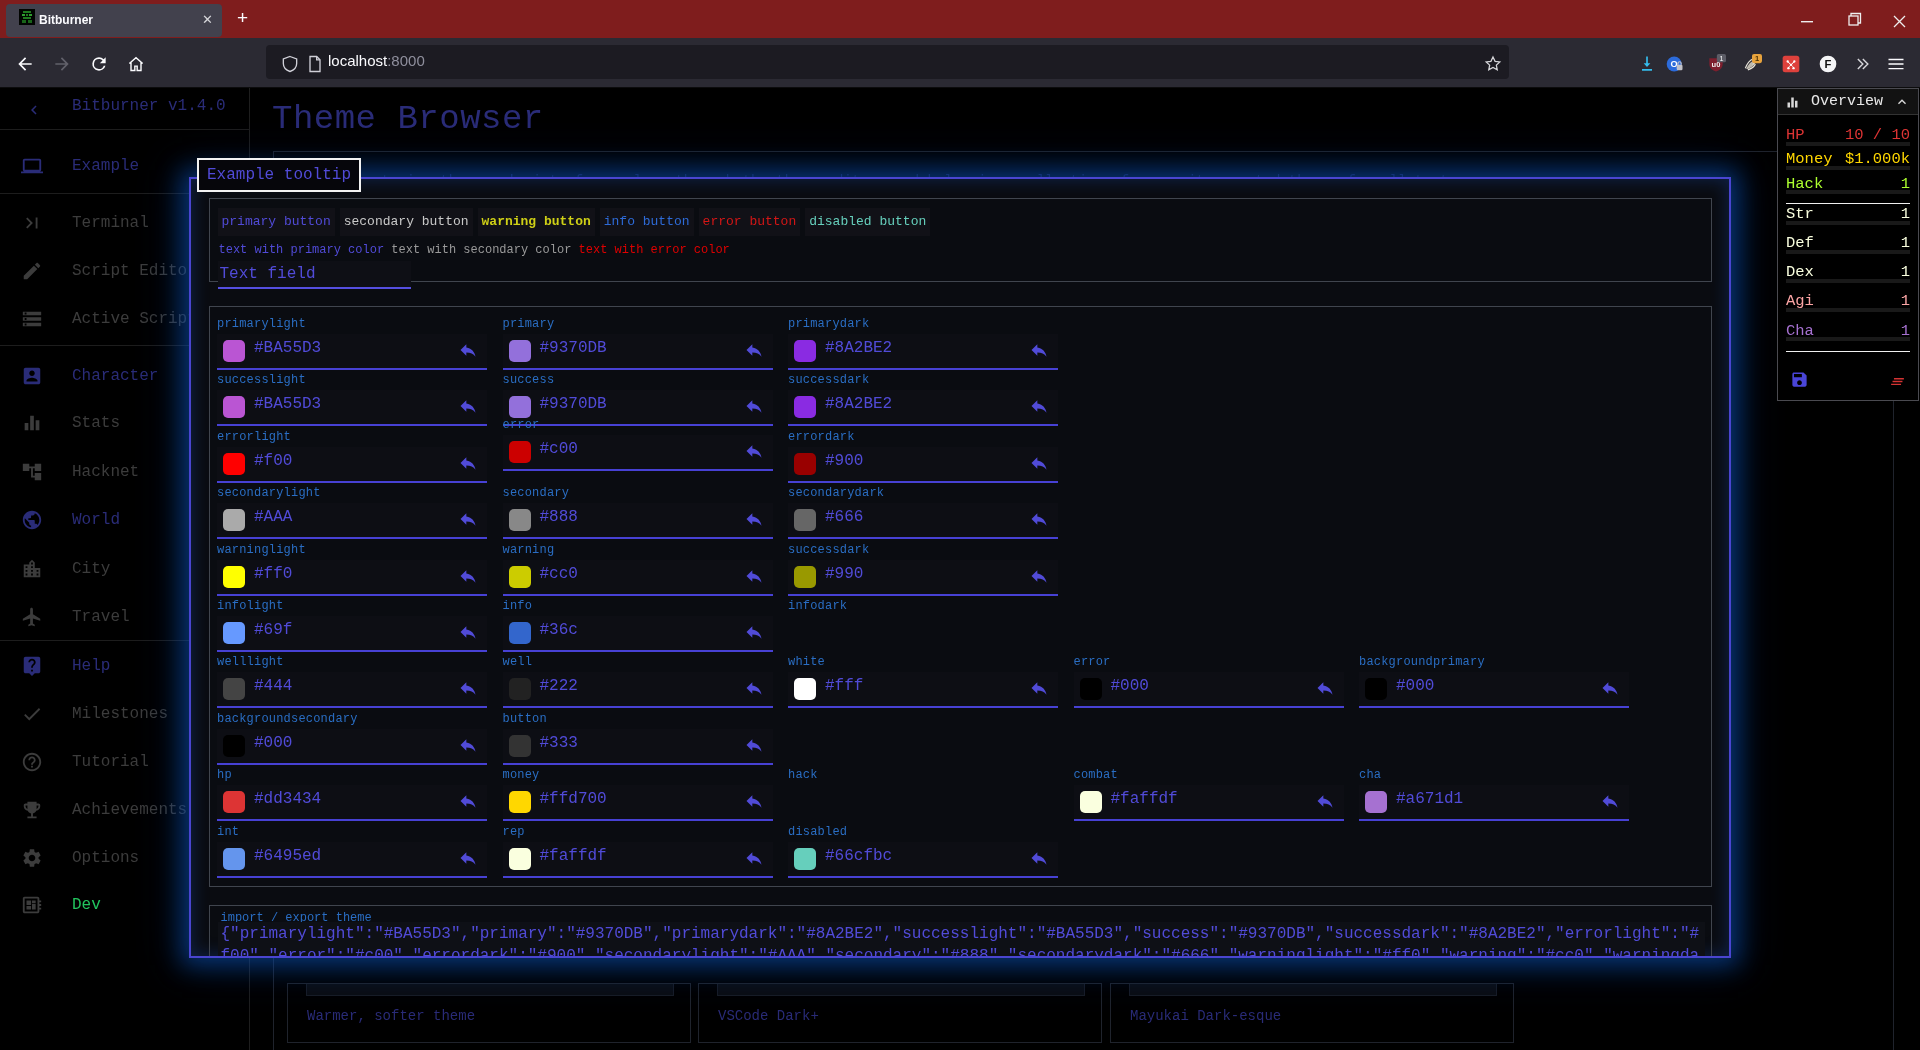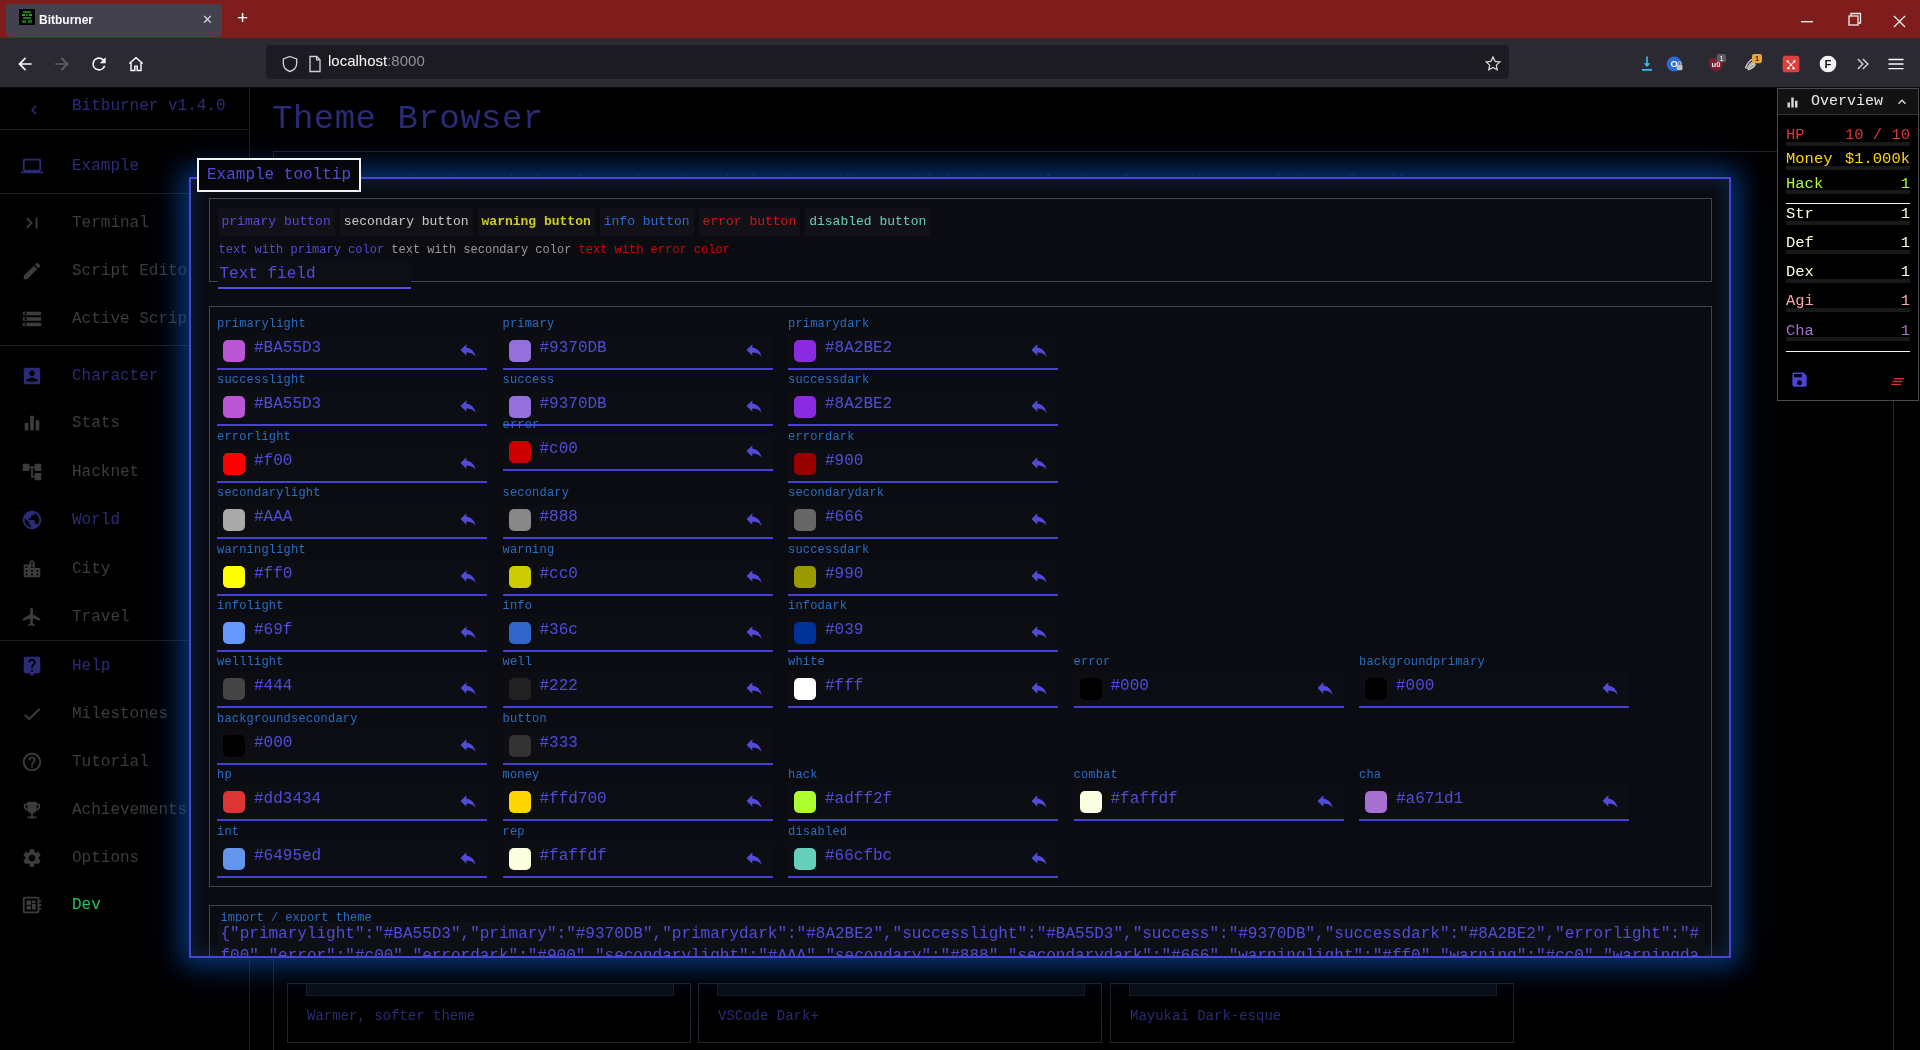--- a/index.html
+++ b/index.html
@@ -418,27 +418,20 @@
       <div class="cfield">
         <span class="sw" style="background:#36c"></span>
         <span class="hx">#36c</span>
         <svg class="undo" viewBox="0 0 24 24">
           <path fill="#514bd8" d="M10 9V5l-7 7 7 7v-4.1c5 0 8.5 1.6 11 5.1-1-5-4-10-11-11z"></path>
         </svg>
       </div>
     </div>
 <div class="cell" style="left:597px;top:420.0px">
       <div class="clabel">infodark</div>
-      <div class="cfield">
-        <span class="sw" style="background:#039"></span>
-        <span class="hx">#039</span>
-        <svg class="undo" viewBox="0 0 24 24">
-          <path fill="#514bd8" d="M10 9V5l-7 7 7 7v-4.1c5 0 8.5 1.6 11 5.1-1-5-4-10-11-11z"></path>
-        </svg>
-      </div>
     </div>
 <div class="cell" style="left:26px;top:476.4px">
       <div class="clabel">welllight</div>
       <div class="cfield">
         <span class="sw" style="background:#444"></span>
         <span class="hx">#444</span>
         <svg class="undo" viewBox="0 0 24 24">
           <path fill="#514bd8" d="M10 9V5l-7 7 7 7v-4.1c5 0 8.5 1.6 11 5.1-1-5-4-10-11-11z"></path>
         </svg>
       </div>
@@ -518,27 +511,20 @@
       <div class="cfield">
         <span class="sw" style="background:#ffd700"></span>
         <span class="hx">#ffd700</span>
         <svg class="undo" viewBox="0 0 24 24">
           <path fill="#514bd8" d="M10 9V5l-7 7 7 7v-4.1c5 0 8.5 1.6 11 5.1-1-5-4-10-11-11z"></path>
         </svg>
       </div>
     </div>
 <div class="cell" style="left:597px;top:589.2px">
       <div class="clabel">hack</div>
-      <div class="cfield">
-        <span class="sw" style="background:#adff2f"></span>
-        <span class="hx">#adff2f</span>
-        <svg class="undo" viewBox="0 0 24 24">
-          <path fill="#514bd8" d="M10 9V5l-7 7 7 7v-4.1c5 0 8.5 1.6 11 5.1-1-5-4-10-11-11z"></path>
-        </svg>
-      </div>
     </div>
 <div class="cell" style="left:882.5px;top:589.2px">
       <div class="clabel">combat</div>
       <div class="cfield">
         <span class="sw" style="background:#faffdf"></span>
         <span class="hx">#faffdf</span>
         <svg class="undo" viewBox="0 0 24 24">
           <path fill="#514bd8" d="M10 9V5l-7 7 7 7v-4.1c5 0 8.5 1.6 11 5.1-1-5-4-10-11-11z"></path>
         </svg>
       </div>

